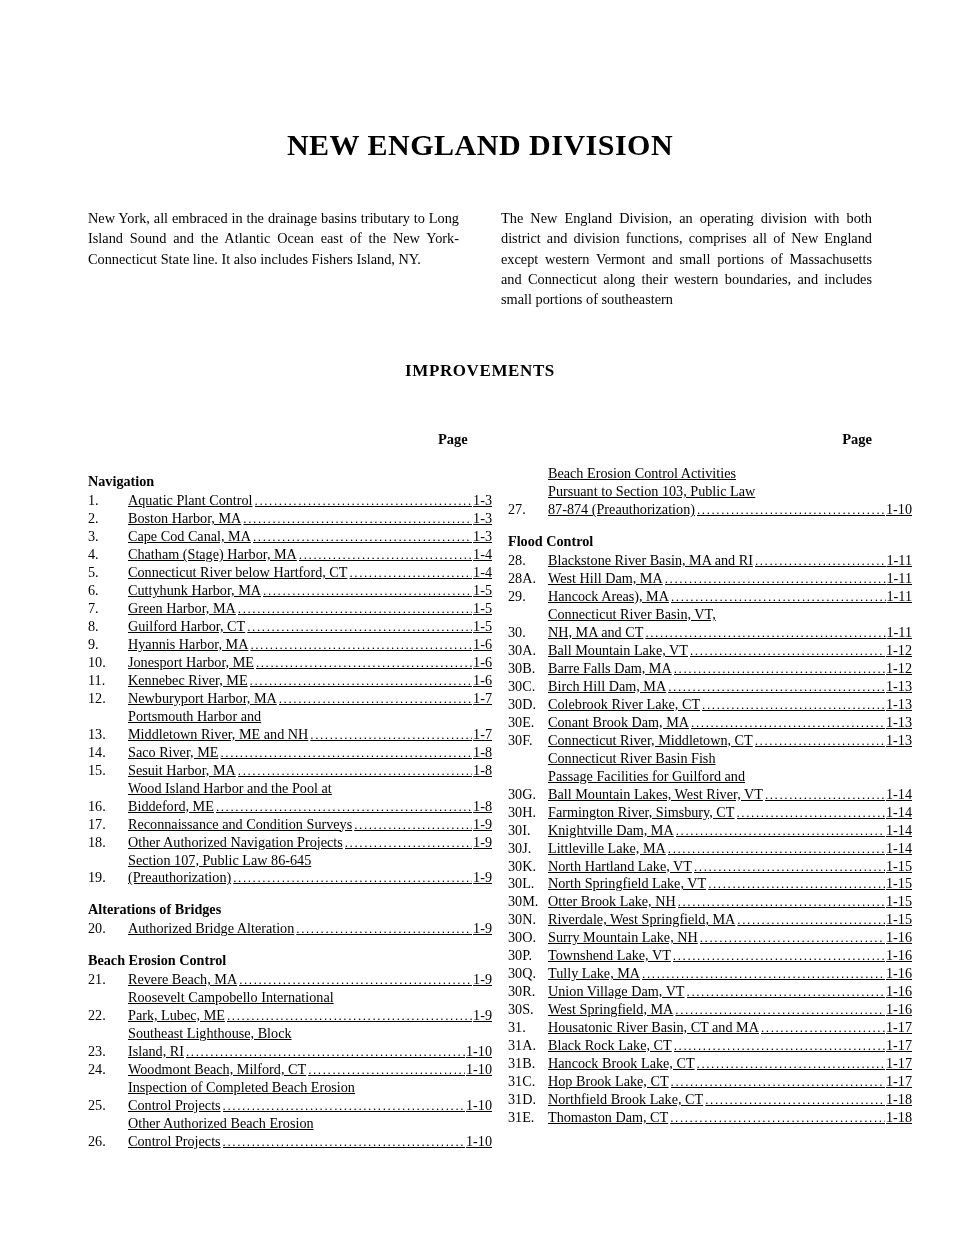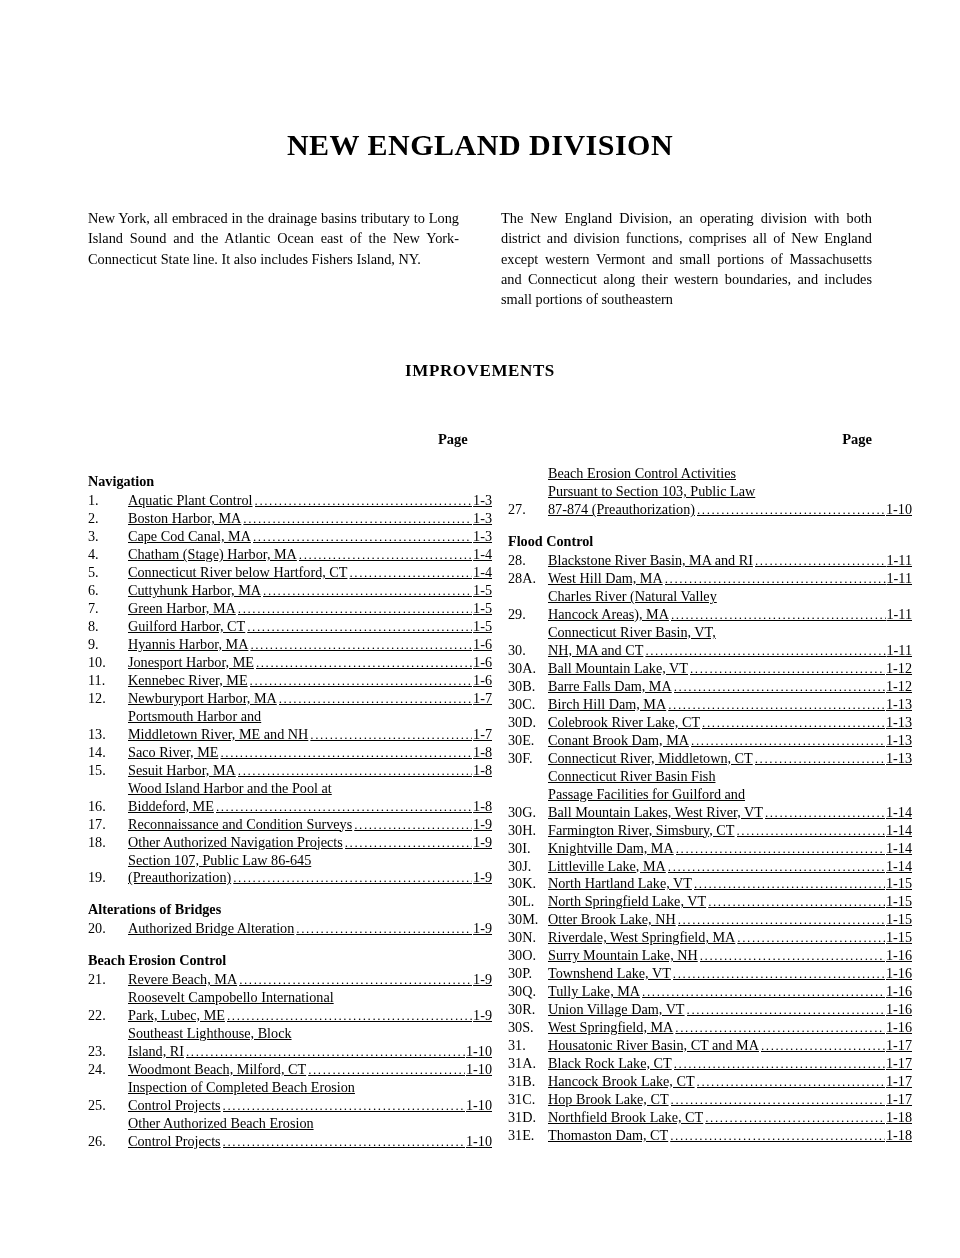--- a/index.html
+++ b/index.html
@@ -450,21 +450,20 @@
             <div class="line">
               <span class="txt">West Hill Dam, MA</span>
               <span class="leader">........................................................................................................................</span>
               <span class="pg">1-11</span>
             </div>
           </div>
         </div>
         <div class="entry">
           <div class="num">29.</div>
           <div class="body">
-            <div class="plain">Charles River (Natural Valley</div>
             <div class="line">
               <span class="txt">Hancock Areas), MA</span>
               <span class="leader">........................................................................................................................</span>
               <span class="pg">1-11</span>
             </div>
           </div>
         </div>
         <div class="entry">
           <div class="num">30.</div>
           <div class="body">

